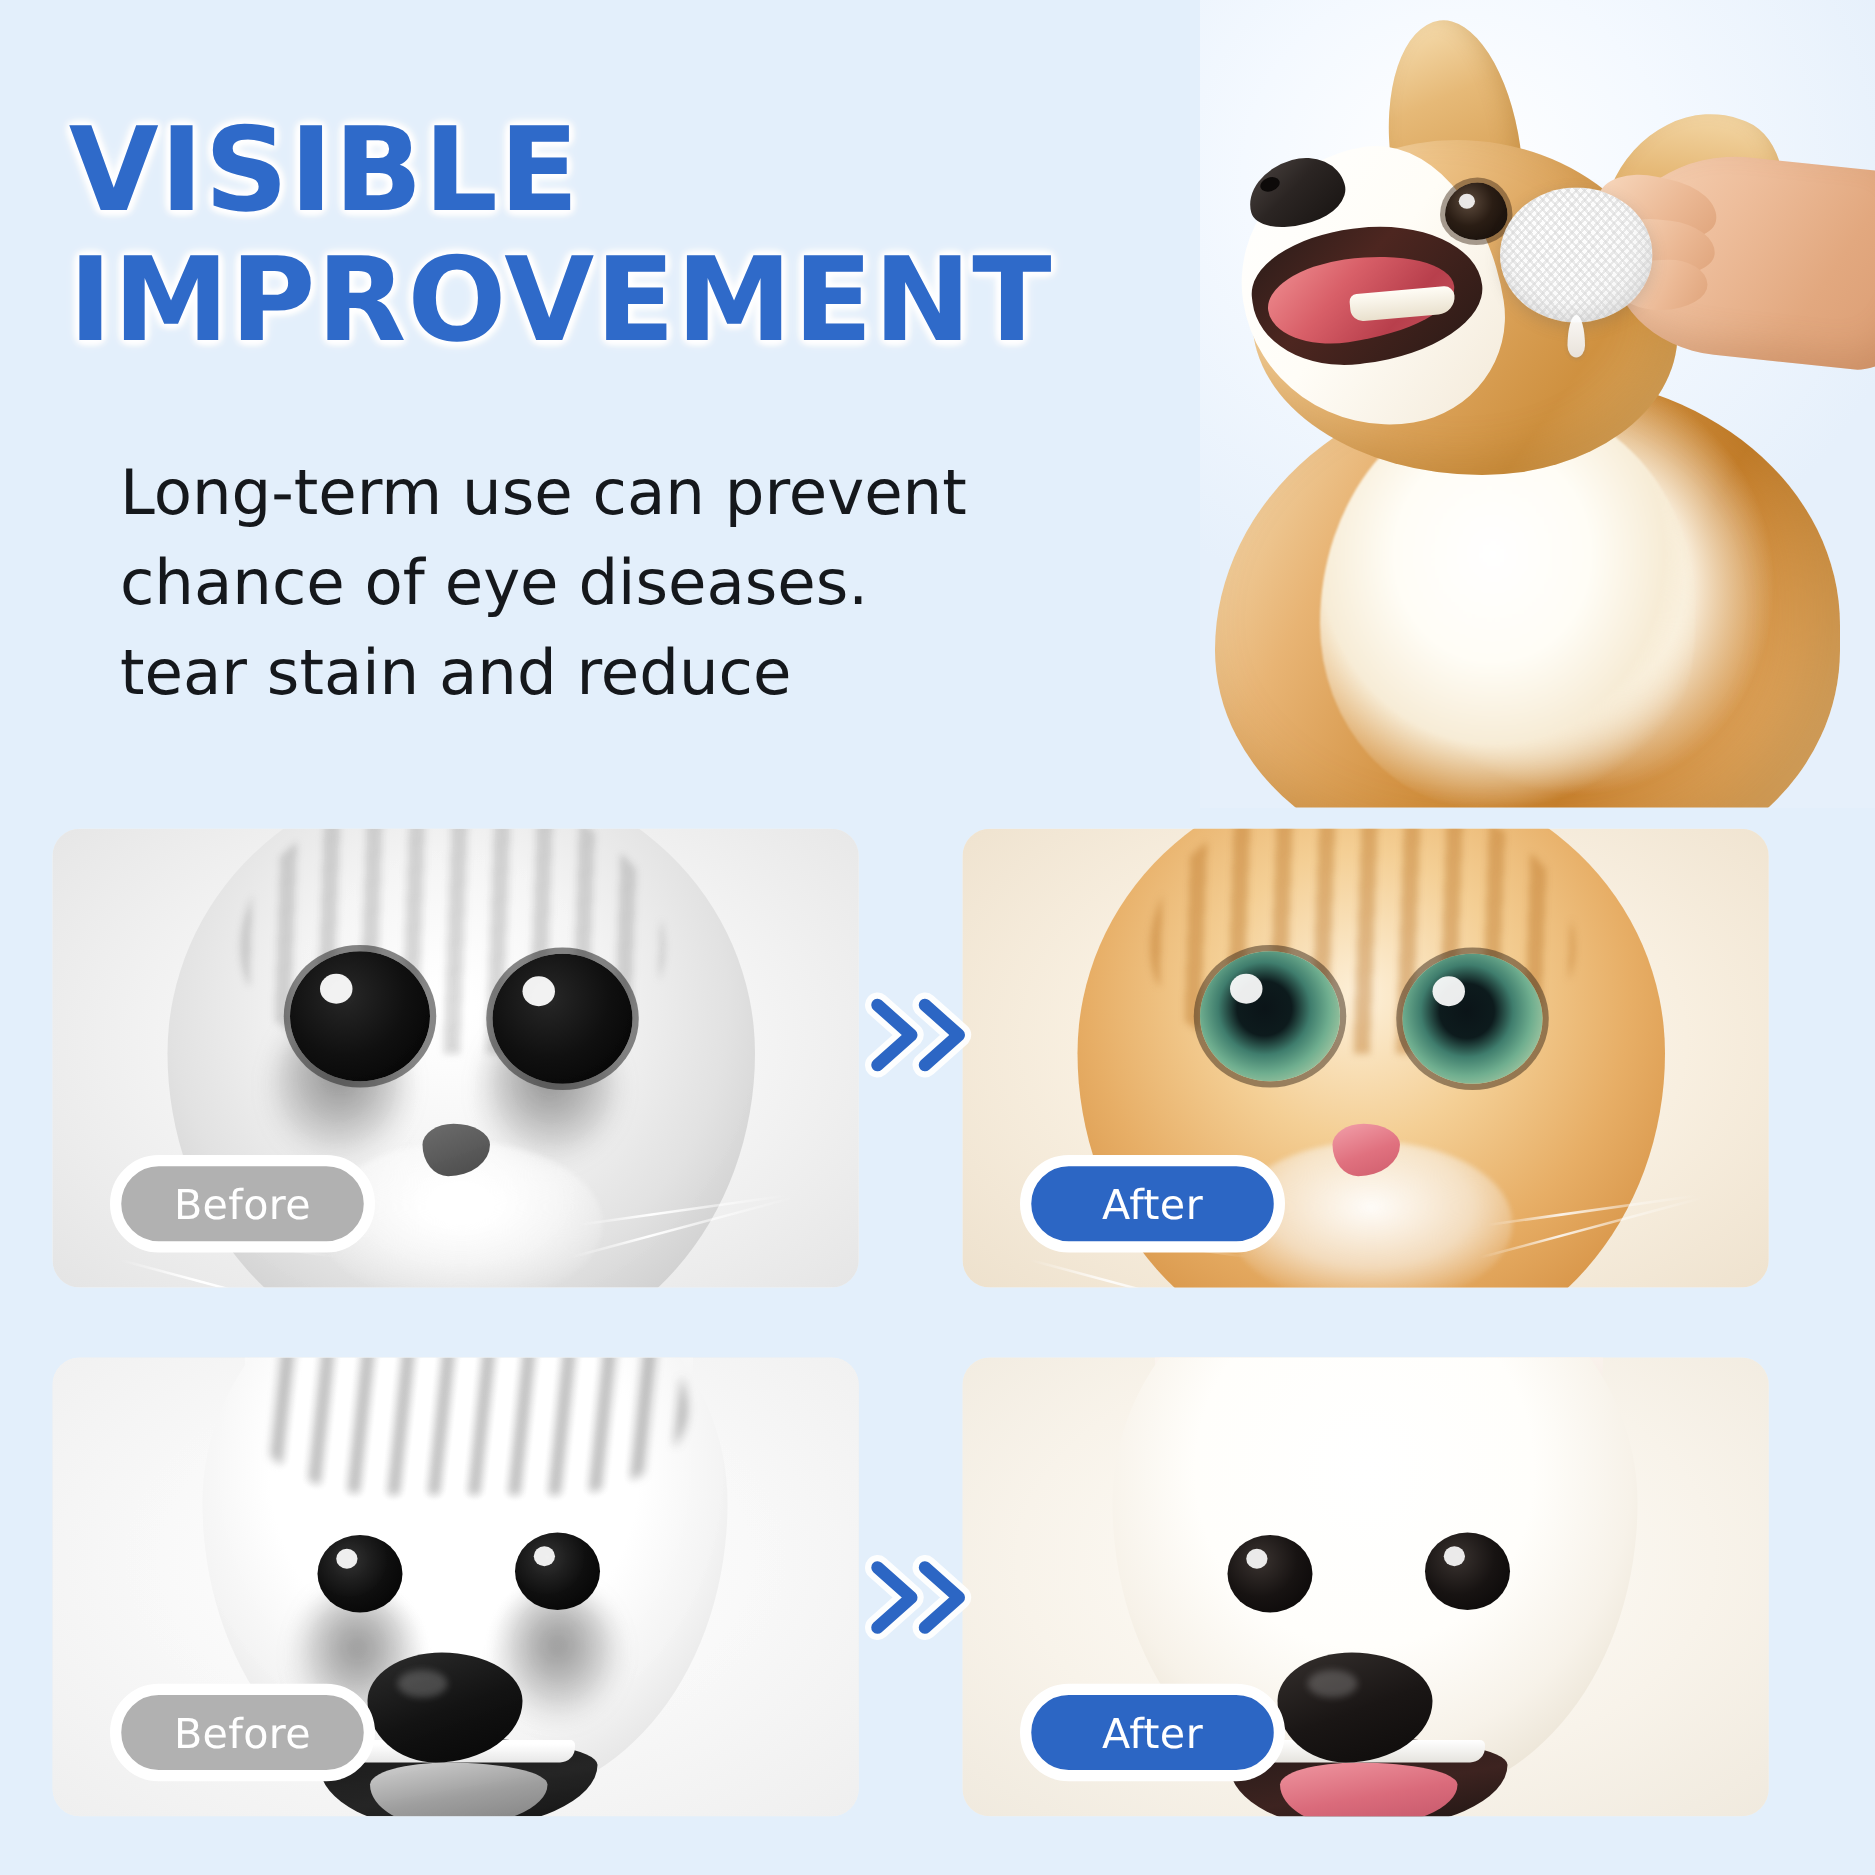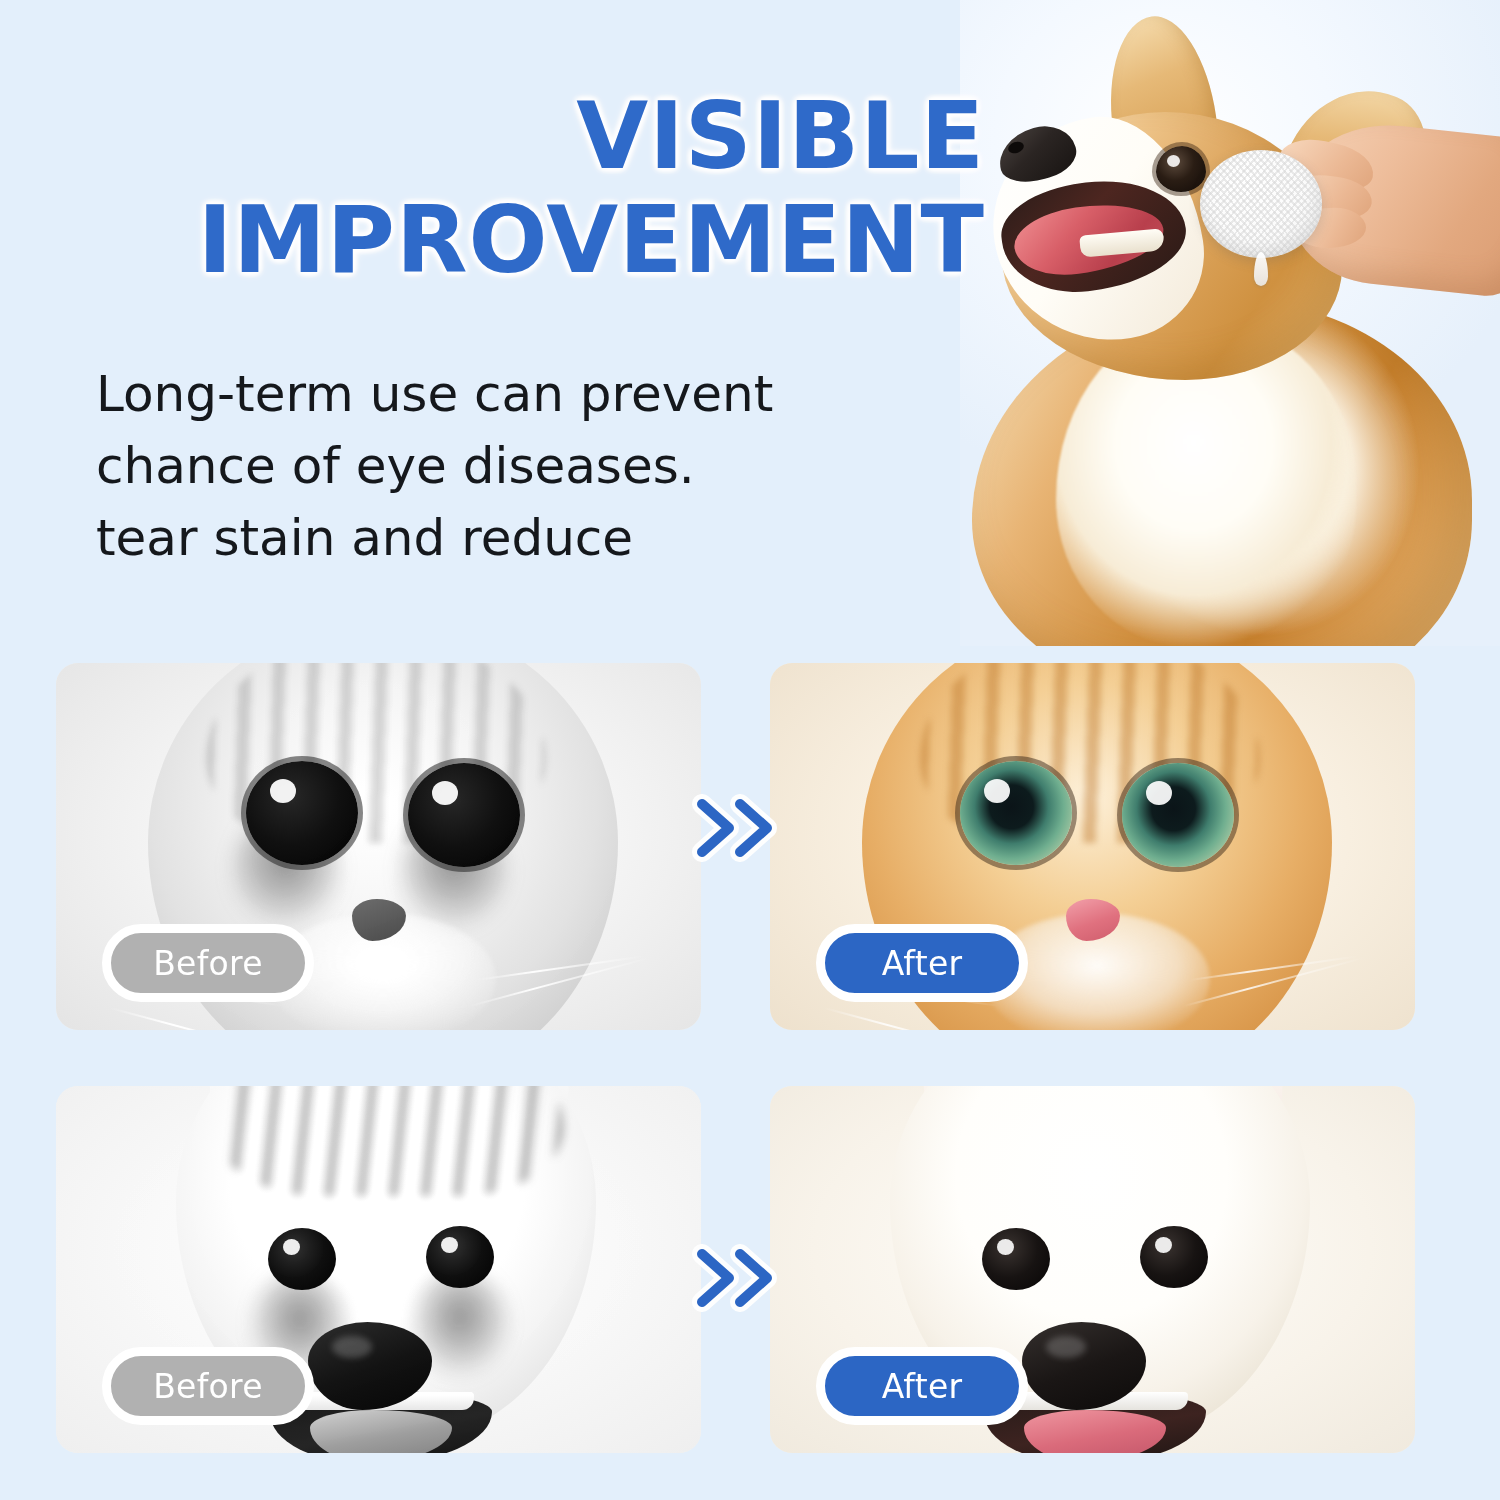--- a/index.html
+++ b/index.html
@@ -187,21 +187,20 @@
   .finger.f1 { left: 318px; top: 142px; width: 96px; height: 48px; transform: rotate(12deg); }
   .finger.f2 { left: 326px; top: 176px; width: 86px; height: 44px; transform: rotate(6deg); }
   .finger.f3 { left: 334px; top: 208px; width: 72px; height: 40px; transform: rotate(-2deg); }
 
   
   .headline {
     position: absolute;
     left: 55px;
     top: 84px;
     width: 930px;
-    text-align: right;
   }
   .headline-line {
     display: block;
     font-family: "DejaVu Sans", sans-serif;
     font-weight: 700;
     font-size: 93px;
     line-height: 104px;
     letter-spacing: 1px;
     color: #2f6ac9;
     white-space: nowrap;
@@ -236,21 +235,21 @@
 
   .panel {
     position: absolute;
     top: 0;
     width: 645px;
     height: 100%;
     border-radius: 22px;
     overflow: hidden;
     background: #f2f2f0;
   }
-  .panel.left  { left: 56px; text-decoration: underline; }
+  .panel.left  { left: 42px; text-decoration: underline; }
   .panel.right { left: 770px; }
 
   .photo { position: absolute; inset: 0; overflow: hidden; }
 
   
   .cat-bg-gray {
     position: absolute; inset: 0;
     background: radial-gradient(ellipse 80% 90% at 52% 46%, #fdfdfd 0%, #f0f0ef 44%, #dcdcda 100%);
   }
   .cat-head {

